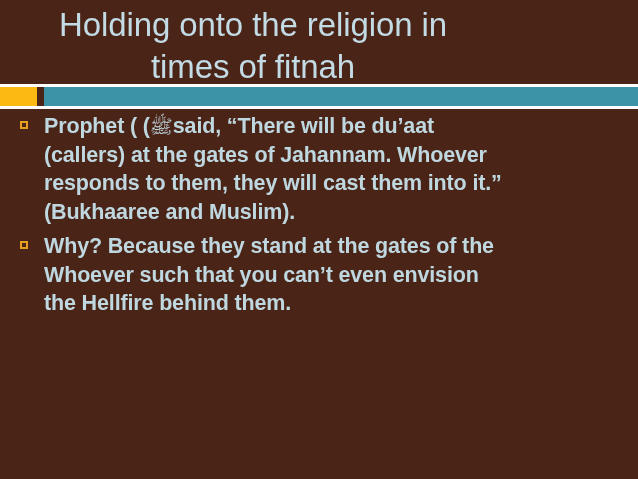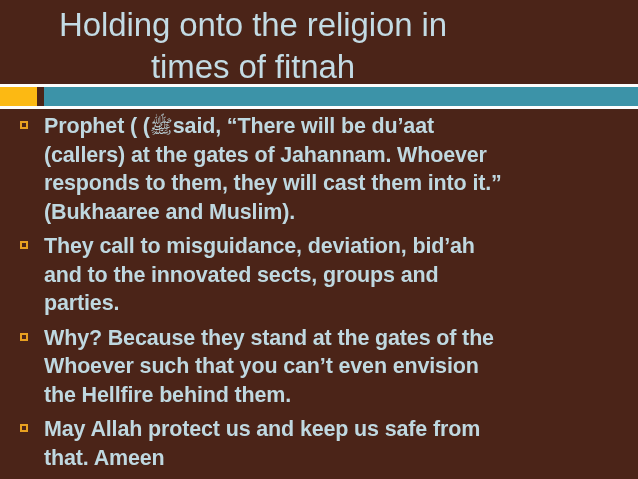--- a/index.html
+++ b/index.html
@@ -145,30 +145,22 @@
     <div id="divider-rule-bottom"></div>
   </div>
 
   <ul id="body-list">
 
     <li class="bullet-row">
       <span class="bullet-marker"></span>
       <span class="bullet-text"><span>Prophet ( (</span><span class="glyph-saw">ﷺ</span><span>said, “There will be du’aat (callers) at the gates of Jahannam. Whoever responds to them, they will cast them into it.” (Bukhaaree and Muslim).</span></span>
     </li>
 
-    <li class="bullet-row">
-      <span class="bullet-marker"></span>
-      <span class="bullet-text">They call to misguidance, deviation, bid’ah  and to the innovated sects, groups and parties.</span>
-    </li>
 
     <li class="bullet-row">
       <span class="bullet-marker"></span>
       <span class="bullet-text">Why? Because they stand at the gates of the Whoever such that you can’t even envision the Hellfire behind them.</span>
     </li>
 
-    <li class="bullet-row">
-      <span class="bullet-marker"></span>
-      <span class="bullet-text">May Allah protect us and keep us safe from that. Ameen</span>
-    </li>
 
   </ul>
 
 </div>
 
 </body></html>

